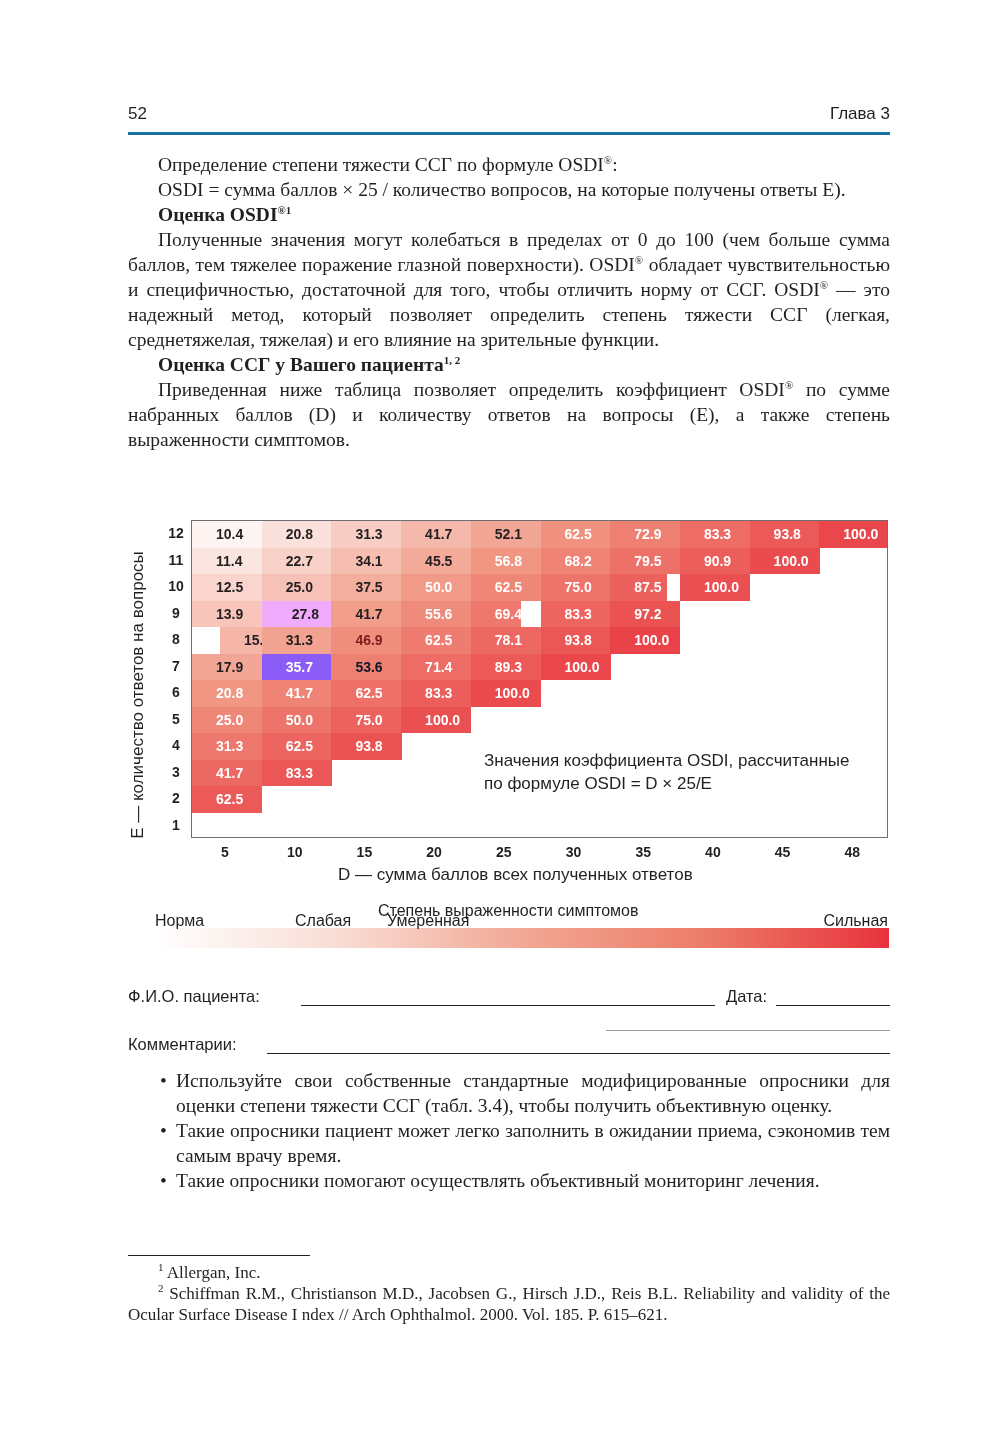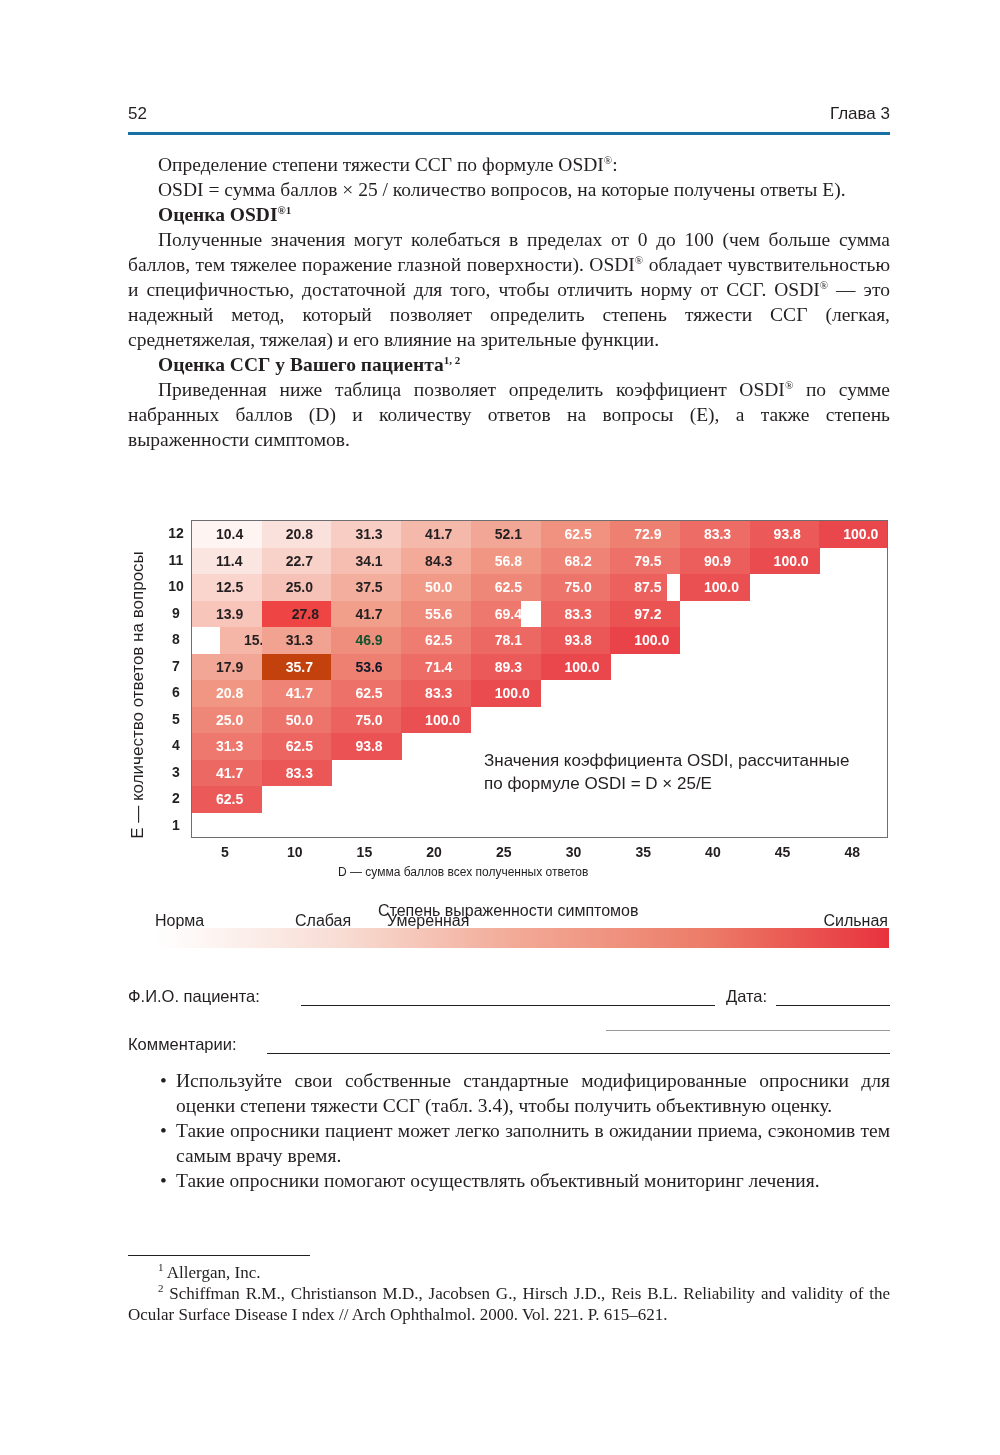--- a/index.html
+++ b/index.html
@@ -15,21 +15,21 @@
   .body-text h3 { margin: 0; text-indent: 30px; font-size: 19.5px; font-weight: bold; line-height: 25px; }
   sup { font-size: 11px; line-height: 0; }
 
   
   .chart { position: absolute; left: 128px; top: 515px; width: 772px; height: 380px; font-family: "Liberation Sans", sans-serif; }
   .plot { position: absolute; left: 63px; top: 5px; width: 697px; height: 318px; border: 1.5px solid #6d6e71; border-left-width: 1.5px; box-sizing: border-box; overflow: hidden; background: #fff; }
   .cell { position: absolute; height: 26.5px; box-sizing: border-box; font-size: 14px; font-weight: bold; line-height: 26.5px; padding-left: 24px; }
   .ylab { position: absolute; left: 38px; width: 20px; text-align: center; font-size: 14px; font-weight: bold; color: #231f20; }
   .xlab { position: absolute; top: 329px; width: 40px; text-align: center; font-size: 14px; font-weight: bold; color: #231f20; }
   .yaxis-title { position: absolute; left: -150px; top: 170px; width: 320px; text-align: center; transform: rotate(-90deg); font-size: 17px; color: #231f20; white-space: nowrap; }
-  .xaxis-title { position: absolute; left: 210px; top: 350px; font-size: 12px; color: #231f20; }
+  .xaxis-title { position: absolute; left: 210px; top: 350px; font-size: 17px; color: #231f20; }
   .annotation { position: absolute; left: 292px; top: 228px; font-size: 17px; line-height: 23px; color: #231f20; }
 
   .severity-title { position: absolute; left: 378px; top: 902px; font-family: "Liberation Sans", sans-serif; font-size: 16px; color: #231f20; }
   .severity-bar { position: absolute; left: 154px; top: 928px; width: 735px; height: 20px; background: linear-gradient(to right, #ffffff 0%, #f8ddd4 25%, #f2a895 50%, #ec7c68 75%, #e8323d 100%); }
   .sev-label { position: absolute; top: 912px; font-family: "Liberation Sans", sans-serif; font-size: 16px; color: #231f20; }
 
   .form-row { position: absolute; left: 128px; width: 762px; font-family: "Liberation Sans", sans-serif; font-size: 16.5px; color: #231f20; height: 22px; }
   .form-row .lbl { position: absolute; left: 0; top: 0; white-space: nowrap; }
   .line { position: absolute; height: 0; border-bottom: 1.3px solid #231f20; top: 18px; }
 
@@ -86,50 +86,50 @@
       <div class="cell" style="left: 209.1px; top: 0px; width: 70.3px; background: rgb(245, 185, 172); color: rgb(35, 31, 32);">41.7</div>
       <div class="cell" style="left: 278.8px; top: 0px; width: 70.3px; background: rgb(242, 166, 149); color: rgb(35, 31, 32);">52.1</div>
       <div class="cell" style="left: 348.5px; top: 0px; width: 70.3px; background: rgb(240, 146, 127); color: rgb(255, 255, 255);">62.5</div>
       <div class="cell" style="left: 418.2px; top: 0px; width: 70.3px; background: rgb(238, 128, 114); color: rgb(255, 255, 255);">72.9</div>
       <div class="cell" style="left: 487.9px; top: 0px; width: 70.3px; background: rgb(237, 109, 102); color: rgb(255, 255, 255);">83.3</div>
       <div class="cell" style="left: 557.6px; top: 0px; width: 70.3px; background: rgb(235, 90, 89); color: rgb(255, 255, 255);">93.8</div>
       <div class="cell" style="left: 627.3px; top: 0px; width: 70.3px; background: rgb(234, 71, 76); color: rgb(255, 255, 255);">100.0</div>
       <div class="cell" style="left: 0px; top: 26.5px; width: 70.3px; background: rgb(251, 229, 224); color: rgb(35, 31, 32);">11.4</div>
       <div class="cell" style="left: 69.7px; top: 26.5px; width: 70.3px; background: rgb(248, 209, 200); color: rgb(35, 31, 32);">22.7</div>
       <div class="cell" style="left: 139.4px; top: 26.5px; width: 70.3px; background: rgb(246, 189, 177); color: rgb(35, 31, 32);">34.1</div>
-      <div class="cell" style="left: 209.1px; top: 26.5px; width: 70.3px; background: rgb(243, 170, 153); color: rgb(35, 31, 32);">84.3</div>
+      <div class="cell" style="left: 209.1px; top: 26.5px; width: 70.3px; background: rgb(243, 170, 153); color: rgb(35, 31, 32);">45.5</div>
       <div class="cell" style="left: 278.8px; top: 26.5px; width: 70.3px; background: rgb(240, 150, 130); color: rgb(255, 255, 255);">56.8</div>
       <div class="cell" style="left: 348.5px; top: 26.5px; width: 70.3px; background: rgb(239, 131, 117); color: rgb(255, 255, 255);">68.2</div>
       <div class="cell" style="left: 418.2px; top: 26.5px; width: 70.3px; background: rgb(237, 113, 104); color: rgb(255, 255, 255);">79.5</div>
       <div class="cell" style="left: 487.9px; top: 26.5px; width: 70.3px; background: rgb(236, 94, 91); color: rgb(255, 255, 255);">90.9</div>
       <div class="cell" style="left: 557.6px; top: 26.5px; width: 70.3px; background: rgb(234, 75, 78); color: rgb(255, 255, 255);">100.0</div>
       <div class="cell" style="left: 0px; top: 53px; width: 70.3px; background: rgb(249, 213, 205); color: rgb(35, 31, 32);">12.5</div>
       <div class="cell" style="left: 69.7px; top: 53px; width: 70.3px; background: rgb(246, 193, 182); color: rgb(35, 31, 32);">25.0</div>
       <div class="cell" style="left: 139.4px; top: 53px; width: 70.3px; background: rgb(243, 174, 158); color: rgb(35, 31, 32);">37.5</div>
       <div class="cell" style="left: 209.1px; top: 53px; width: 70.3px; background: rgb(241, 154, 135); color: rgb(255, 255, 255);">50.0</div>
       <div class="cell" style="left: 278.8px; top: 53px; width: 70.3px; background: rgb(239, 135, 120); color: rgb(255, 255, 255);">62.5</div>
       <div class="cell" style="left: 348.5px; top: 53px; width: 70.3px; background: rgb(237, 116, 107); color: rgb(255, 255, 255);">75.0</div>
       <div class="cell" style="left: 418.2px; top: 53px; width: 57px; background: rgb(236, 97, 94); color: rgb(255, 255, 255);">87.5</div>
       <div class="cell" style="left: 487.9px; top: 53px; width: 70.3px; background: rgb(234, 79, 81); color: rgb(255, 255, 255);">100.0</div>
       <div class="cell" style="left: 0px; top: 79.5px; width: 70.3px; background: rgb(247, 197, 186); color: rgb(35, 31, 32);">13.9</div>
-      <div class="cell" style="left: 69.7px; top: 79.5px; width: 70.3px; background: #ef4444; color: rgb(35, 31, 32); padding-left: 30px;">27.8</div>
+      <div class="cell" style="left: 69.7px; top: 79.5px; width: 70.3px; background: #f0abfc; color: rgb(35, 31, 32); padding-left: 30px;">27.8</div>
       <div class="cell" style="left: 139.4px; top: 79.5px; width: 70.3px; background: rgb(241, 158, 139); color: rgb(35, 31, 32);">41.7</div>
       <div class="cell" style="left: 209.1px; top: 79.5px; width: 87px; background: rgb(239, 139, 122); color: rgb(255, 255, 255);">55.6</div>
       <div class="cell" style="left: 278.8px; top: 79.5px; width: 50px; background: rgb(238, 120, 109); color: rgb(255, 255, 255);">69.4</div>
       <div class="cell" style="left: 348.5px; top: 79.5px; width: 70.3px; background: rgb(236, 101, 96); color: rgb(255, 255, 255);">83.3</div>
       <div class="cell" style="left: 418.2px; top: 79.5px; width: 70.3px; background: rgb(235, 83, 83); color: rgb(255, 255, 255);">97.2</div>
       <div class="cell" style="left: 0px; top: 106px; width: 72px; background: rgb(245, 182, 168); color: rgb(35, 31, 32); margin-left: 28px;">15.6</div>
       <div class="cell" style="left: 69.7px; top: 106px; width: 70.3px; background: rgb(242, 162, 144); color: rgb(35, 31, 32);">31.3</div>
-      <div class="cell" style="left: 139.4px; top: 106px; width: 70.3px; background: rgb(239, 142, 125); color: #14532d;">46.9</div>
+      <div class="cell" style="left: 139.4px; top: 106px; width: 70.3px; background: rgb(239, 142, 125); color: #7f1d1d;">46.9</div>
       <div class="cell" style="left: 209.1px; top: 106px; width: 70.3px; background: rgb(238, 124, 112); color: rgb(255, 255, 255);">62.5</div>
       <div class="cell" style="left: 278.8px; top: 106px; width: 70.3px; background: rgb(236, 105, 99); color: rgb(255, 255, 255);">78.1</div>
       <div class="cell" style="left: 348.5px; top: 106px; width: 70.3px; background: rgb(235, 86, 86); color: rgb(255, 255, 255);">93.8</div>
       <div class="cell" style="left: 418.2px; top: 106px; width: 70.3px; background: rgb(233, 67, 73); color: rgb(255, 255, 255);">100.0</div>
       <div class="cell" style="left: 0px; top: 132.5px; width: 70.3px; background: rgb(242, 166, 149); color: rgb(35, 31, 32);">17.9</div>
-      <div class="cell" style="left: 69.7px; top: 132.5px; width: 70.3px; background: #c2410c; color: rgb(255, 255, 255);">35.7</div>
+      <div class="cell" style="left: 69.7px; top: 132.5px; width: 70.3px; background: #8b5cf6; color: rgb(255, 255, 255);">35.7</div>
       <div class="cell" style="left: 139.4px; top: 132.5px; width: 70.3px; background: rgb(238, 128, 114); color: #0f172a;">53.6</div>
       <div class="cell" style="left: 209.1px; top: 132.5px; width: 70.3px; background: rgb(237, 109, 102); color: rgb(255, 255, 255);">71.4</div>
       <div class="cell" style="left: 278.8px; top: 132.5px; width: 70.3px; background: rgb(235, 90, 89); color: rgb(255, 255, 255);">89.3</div>
       <div class="cell" style="left: 348.5px; top: 132.5px; width: 70.3px; background: rgb(234, 71, 76); color: rgb(255, 255, 255);">100.0</div>
       <div class="cell" style="left: 0px; top: 159px; width: 70.3px; background: rgb(240, 150, 130); color: rgb(255, 255, 255);">20.8</div>
       <div class="cell" style="left: 69.7px; top: 159px; width: 70.3px; background: rgb(239, 131, 117); color: rgb(255, 255, 255);">41.7</div>
       <div class="cell" style="left: 139.4px; top: 159px; width: 70.3px; background: rgb(237, 113, 104); color: rgb(255, 255, 255);">62.5</div>
       <div class="cell" style="left: 209.1px; top: 159px; width: 70.3px; background: rgb(236, 94, 91); color: rgb(255, 255, 255);">83.3</div>
       <div class="cell" style="left: 278.8px; top: 159px; width: 70.3px; background: rgb(234, 75, 78); color: rgb(255, 255, 255);">100.0</div>
       <div class="cell" style="left: 0px; top: 185.5px; width: 70.3px; background: rgb(239, 135, 120); color: rgb(255, 255, 255);">25.0</div>
@@ -181,14 +181,14 @@
 
 <div class="bullets">
   <div class="item"><span class="dot">•</span><span>Используйте свои собственные стандартные модифицированные опросники для оценки степени тяжести ССГ (табл. 3.4), чтобы получить объективную оценку.</span></div>
   <div class="item"><span class="dot">•</span><span>Такие опросники пациент может легко заполнить в ожидании приема, сэкономив тем самым врачу время.</span></div>
   <div class="item"><span class="dot">•</span><span>Такие опросники помогают осуществлять объективный мониторинг лечения.</span></div>
 </div>
 
 <div class="fn-rule"></div>
 <div class="footnotes">
   <p><sup>1</sup><span> Allergan, Inc.</span></p>
-  <p><sup>2</sup><span> Schiffman R.M., Christianson M.D., Jacobsen G., Hirsch J.D., Reis B.L. Reliability and validity of the Ocular Surface Disease I ndex // Arch Ophthalmol. 2000. Vol. 221. P. 615–621.</span></p>
+  <p><sup>2</sup><span> Schiffman R.M., Christianson M.D., Jacobsen G., Hirsch J.D., Reis B.L. Reliability and validity of the Ocular Surface Disease I ndex // Arch Ophthalmol. 2000. Vol. 185. P. 615–621.</span></p>
 </div>
 
 </body></html>

